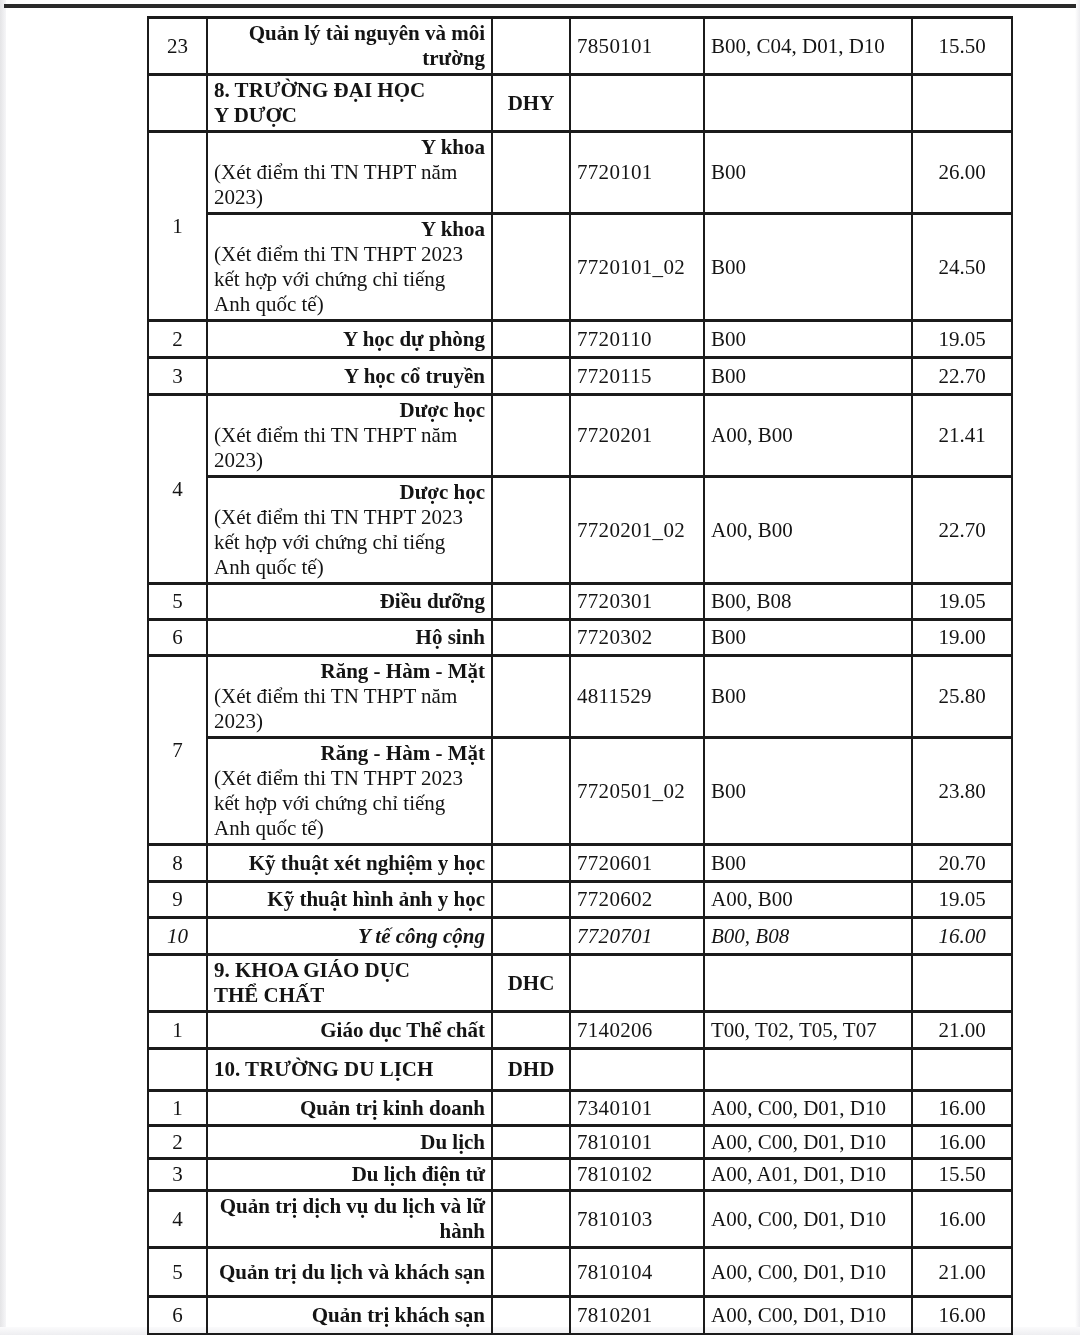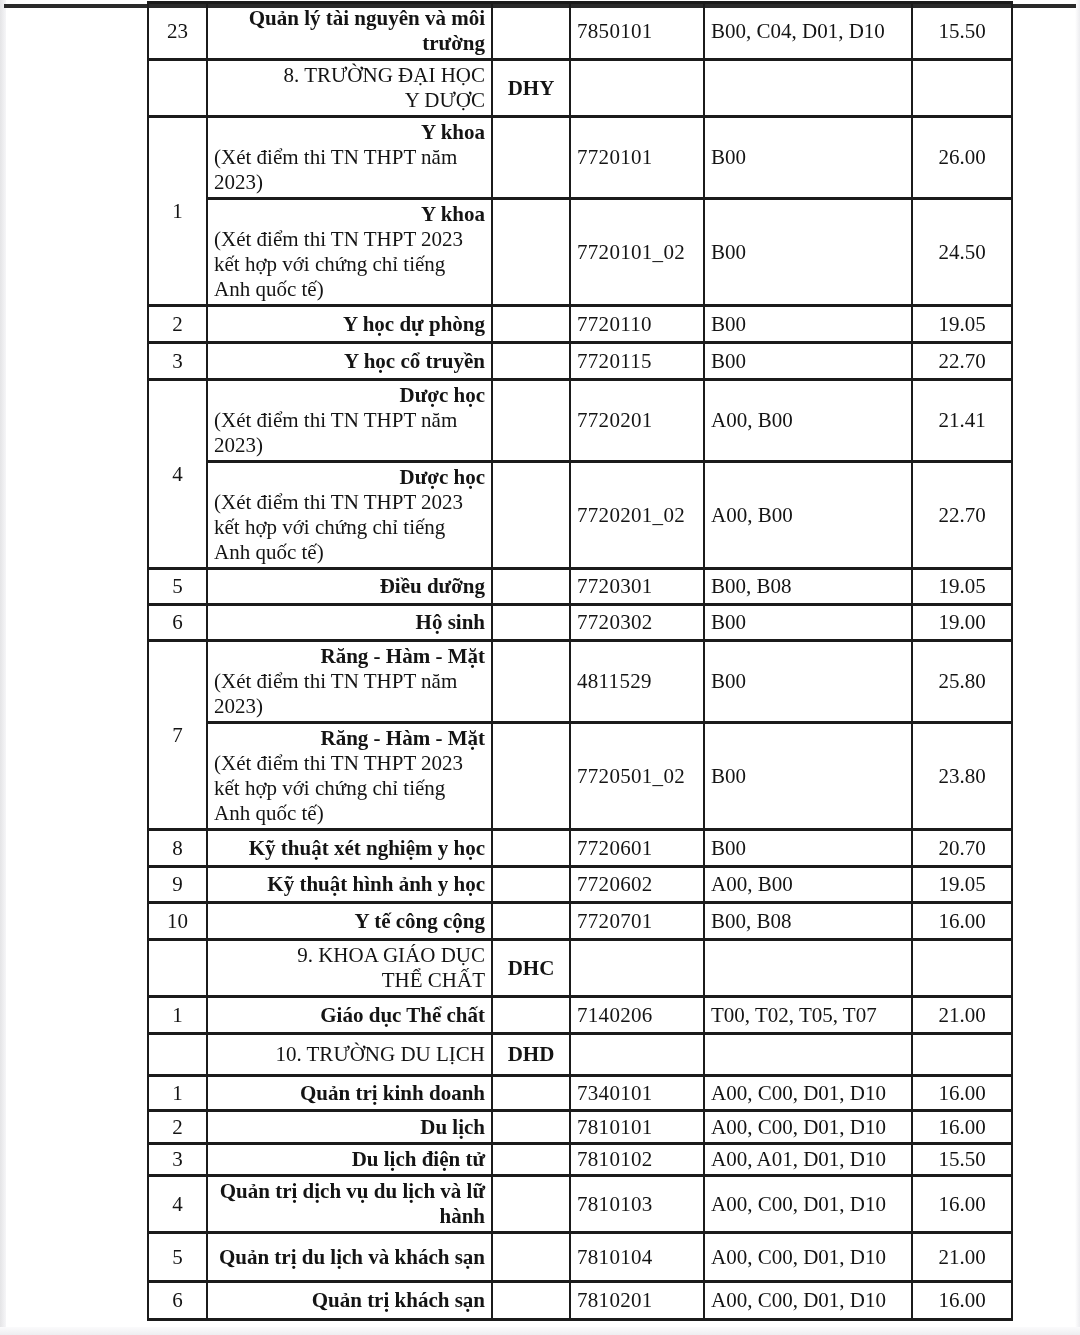--- a/index.html
+++ b/index.html
@@ -25,21 +25,21 @@
     position: absolute; right: 0; top: 0; width: 5px; height: 1335px;
     background: linear-gradient(to left, #ededf0, #ffffff);
   }
   .top-crop-line {
     position: absolute; left: 4px; top: 4px; width: 1072px; height: 4px;
     background: #2a2a2a;
   }
   table.adm {
     position: absolute;
     left: 147px;
-    top: 1px;
+    top: 16px;
     width: 864px;
     border-collapse: collapse;
     table-layout: fixed;
   }
   table.adm td {
     border: 3px solid #1b1b1b;
     border-left-width: 2px;
     border-right-width: 2px;
     padding: 2px 6px;
     font-size: 21px;
@@ -48,21 +48,21 @@
     overflow: hidden;
   }
   td.c-stt { text-align: center; }
   td.c-major { padding-left: 9px; padding-right: 4px; }
   .major-name { font-weight: bold; text-align: right; }
   .major-note { font-weight: normal; }
   td.c-unit { text-align: center; font-weight: bold; font-size: 22px; }
   td.c-program { text-align: left; letter-spacing: 0.3px; }
   td.c-combos { text-align: left; padding-left: 10px; }
   td.c-score { text-align: center; }
-  td.c-section { text-align: right; font-weight: normal; font-size: 22px; line-height: 27px; padding: 2px 2px; }
+  td.c-section { text-align: left; font-weight: bold; font-size: 22px; line-height: 27px; padding: 2px 2px; }
   td.grp-a { border-bottom-width: 2px; }
   td.grp-b { border-top-width: 2px; }
 </style>
 </head>
 <body>
 
 <div class="page">
   <div class="edge-left"></div>
   <div class="edge-right"></div>
   <div class="edge-bottom"></div>
@@ -215,21 +215,21 @@
         <tr style="height: 36px;">
           <td class="c-stt">9</td>
           <td class="c-major">
             <div class="major-name">Kỹ thuật hình ảnh y học</div>
           </td>
           <td class="c-unit"></td>
           <td class="c-program">7720602</td>
           <td class="c-combos">A00, B00</td>
           <td class="c-score">19.05</td>
         </tr>
-        <tr style="height: 37px;">
+        <tr style="height: 37px; font-style: italic;">
           <td class="c-stt">10</td>
           <td class="c-major">
             <div class="major-name">Y tế công cộng</div>
           </td>
           <td class="c-unit"></td>
           <td class="c-program">7720701</td>
           <td class="c-combos">B00, B08</td>
           <td class="c-score">16.00</td>
         </tr>
         <tr style="height: 53px;">

